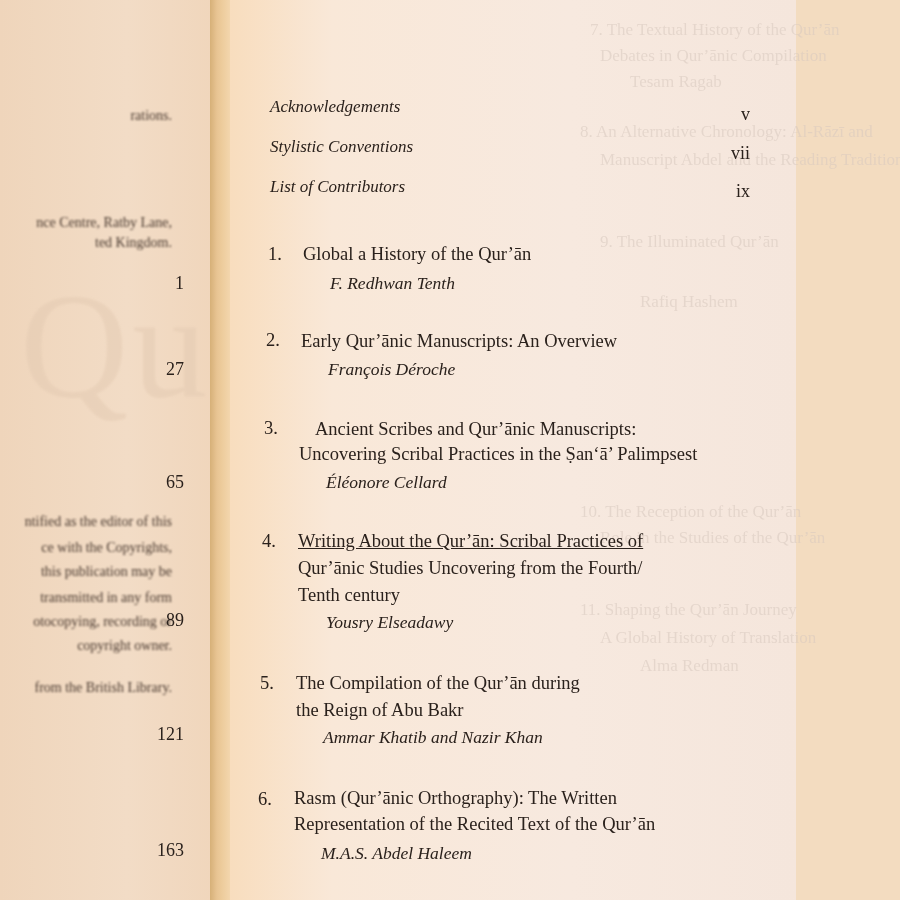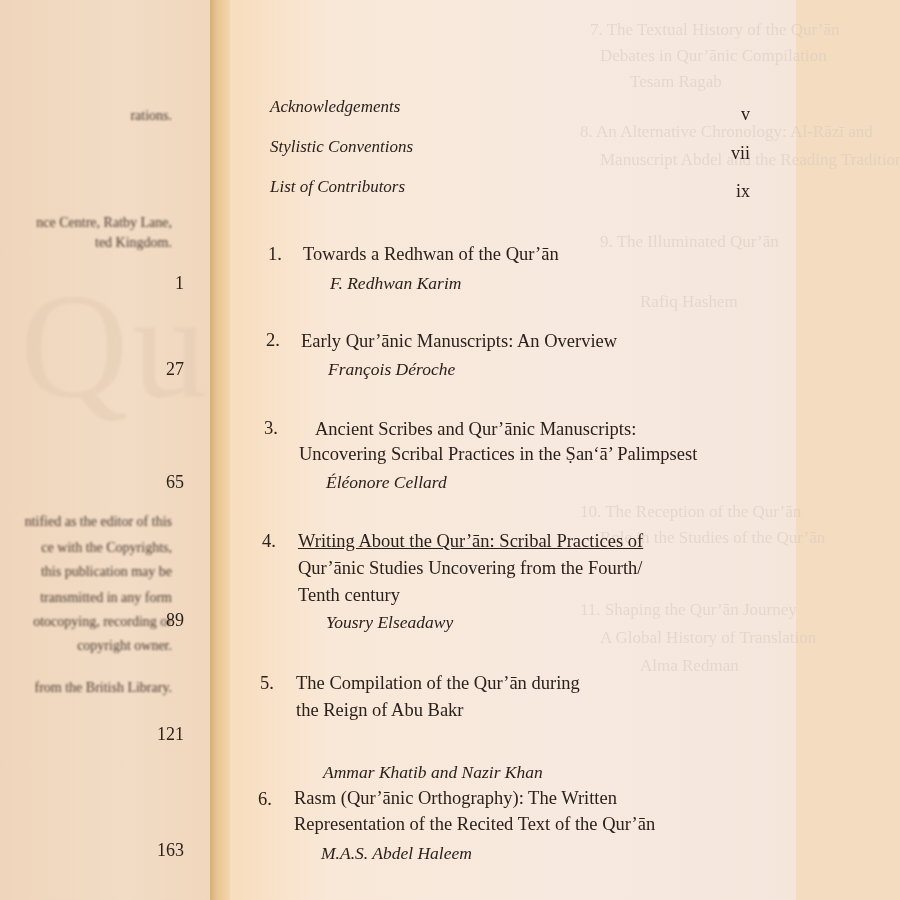--- a/index.html
+++ b/index.html
@@ -90,22 +90,22 @@
   <div class="page-no" style="top:104px;">v</div>
 
   <div class="front" style="top:137px;font-style:italic;">Stylistic Conventions</div>
   <div class="page-no" style="top:143px;">vii</div>
 
   <div class="front" style="top:177px;">List of Contributors</div>
   <div class="page-no" style="top:181px;">ix</div>
 
   <div class="entry">
     <span class="num" style="left:38px;top:244px;">1.</span>
-    <span class="title" style="left:73px;top:241px;">Towards a Redhwan of the Qur’ān</span>
-    <span class="author" style="left:100px;top:273px;">F. Redhwan Karim</span>
+    <span class="title" style="left:73px;top:241px;">Global a History of the Qur’ān</span>
+    <span class="author" style="left:100px;top:273px;">F. Redhwan Tenth</span>
     <span class="page-no" style="top:273px;">1</span>
   </div>
 
   <div class="entry">
     <span class="num" style="left:36px;top:330px;">2.</span>
     <span class="title" style="left:71px;top:328px;">Early Qur’ānic Manuscripts: An Overview</span>
     <span class="author" style="left:98px;top:359px;">François Déroche</span>
     <span class="page-no" style="top:359px;">27</span>
   </div>
 
@@ -123,21 +123,21 @@
     <span class="title" style="left:68px;top:555px;">Qur’ānic Studies Uncovering from the Fourth/</span>
     <span class="title" style="left:68px;top:582px;">Tenth century</span>
     <span class="author" style="left:96px;top:612px;">Yousry Elseadawy</span>
     <span class="page-no" style="top:610px;">89</span>
   </div>
 
   <div class="entry">
     <span class="num" style="left:30px;top:673px;">5.</span>
     <span class="title" style="left:66px;top:670px;">The Compilation of the Qur’ān during</span>
     <span class="title" style="left:66px;top:697px;">the Reign of Abu Bakr</span>
-    <span class="author" style="left:93px;top:727px;margin-top:35px;">Ammar Khatib and Nazir Khan</span>
+    <span class="author" style="left:93px;top:727px;">Ammar Khatib and Nazir Khan</span>
     <span class="page-no" style="top:724px;">121</span>
   </div>
 
   <div class="entry">
     <span class="num" style="left:28px;top:789px;">6.</span>
     <span class="title" style="left:64px;top:785px;">Rasm (Qur’ānic Orthography): The Written</span>
     <span class="title" style="left:64px;top:811px;">Representation of the Recited Text of the Qur’ān</span>
     <span class="author" style="left:91px;top:843px;">M.A.S. Abdel Haleem</span>
     <span class="page-no" style="top:840px;">163</span>
   </div>

